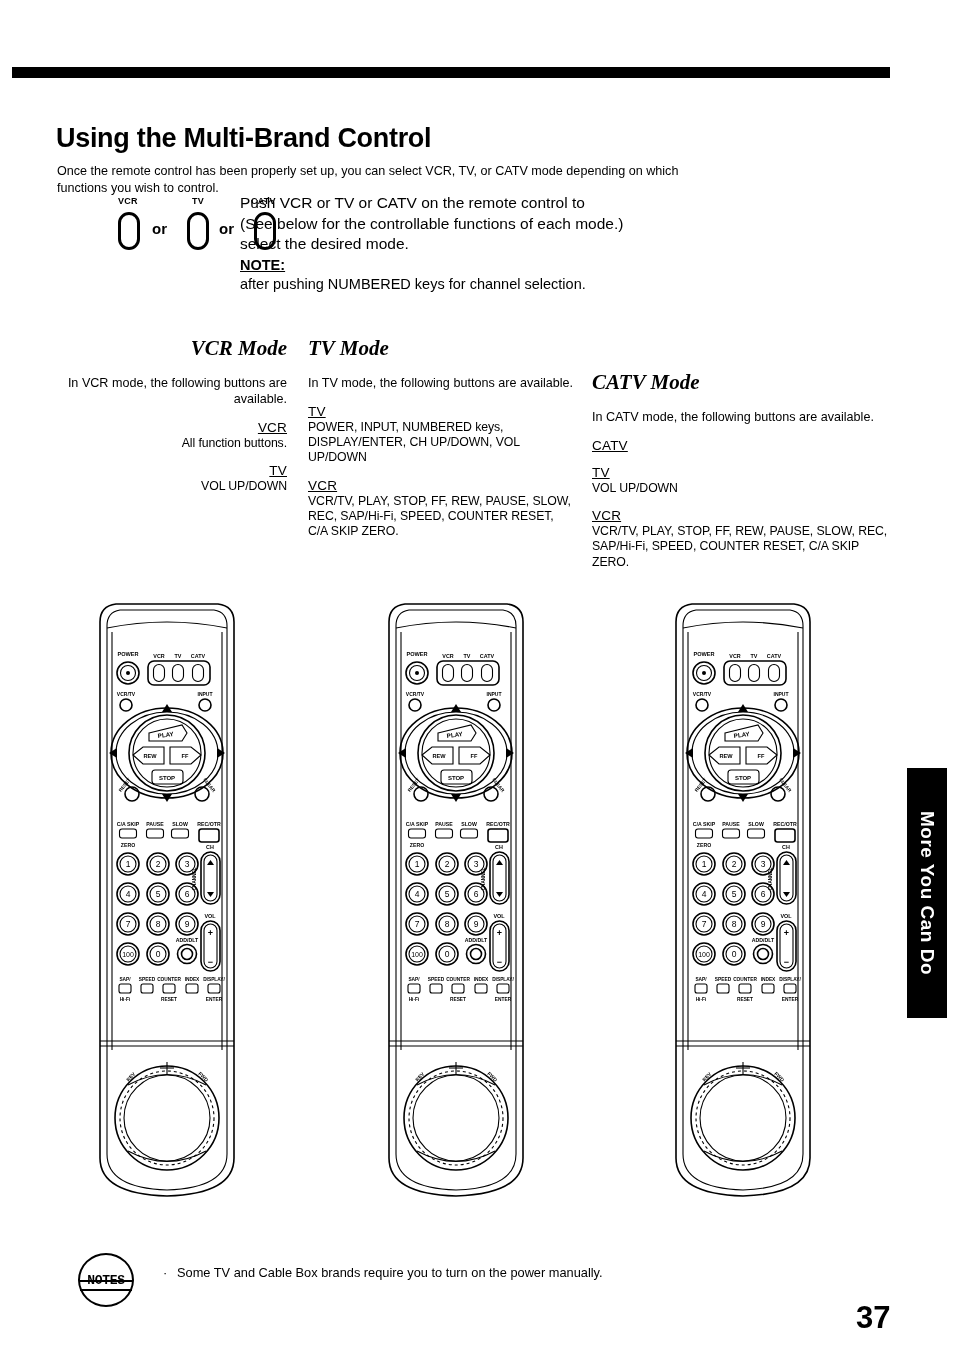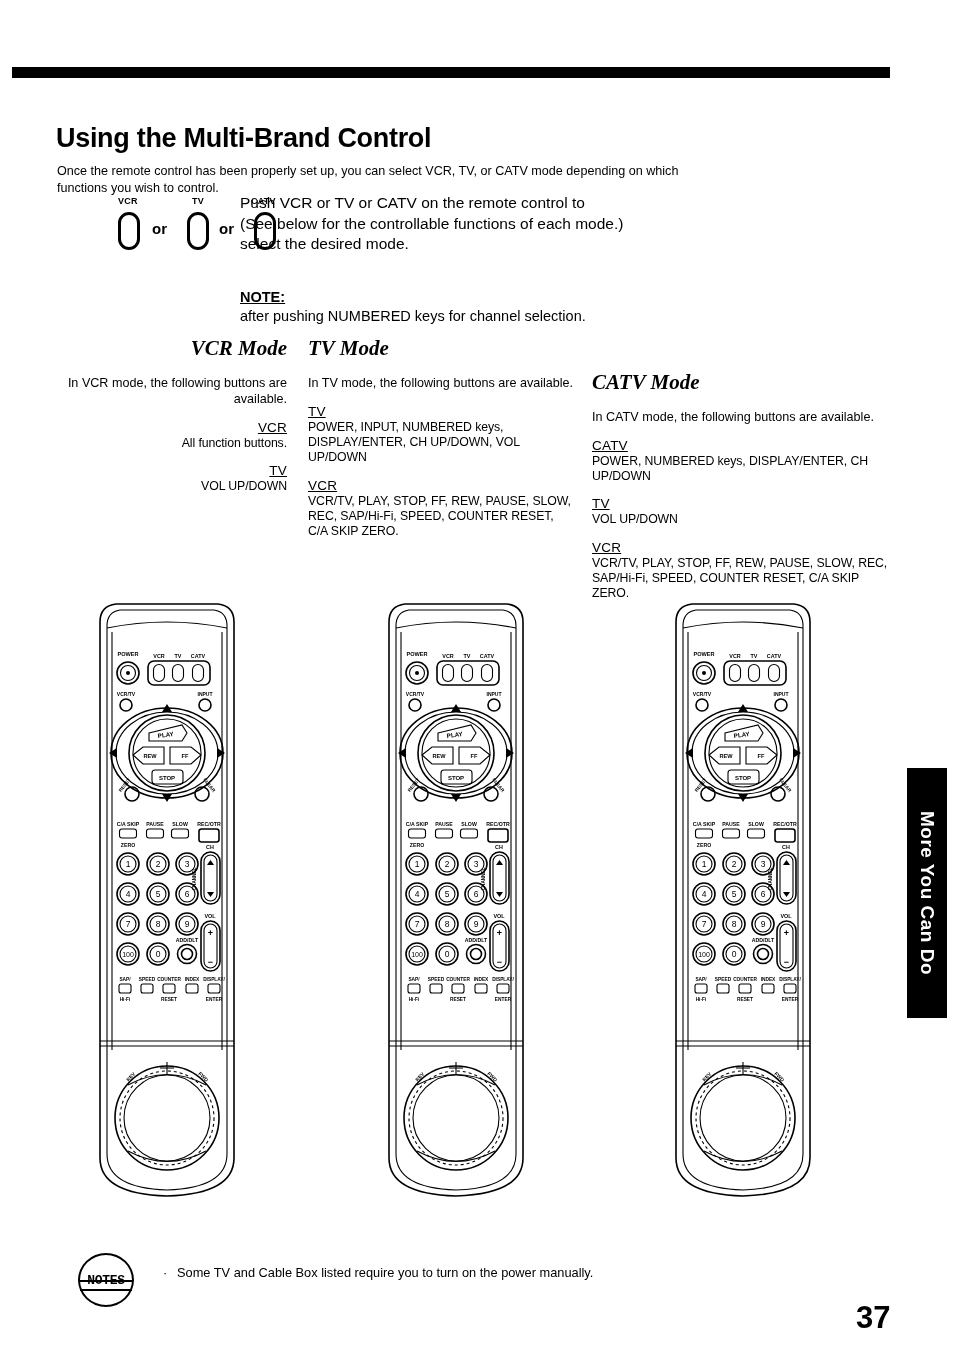--- a/index.html
+++ b/index.html
@@ -91,21 +91,20 @@
     left: 240px;
     top: 193px;
     width: 520px;
     font-size: 15.5px;
     line-height: 20.5px;
   }
   .note-head {
     font-weight: bold;
     text-decoration: underline;
     font-size: 14.5px;
-    margin-top: 32px;
   }
   .note-body {
     font-size: 14.5px;
     line-height: 18.5px;
   }
 
   
   .mode-col { position: absolute; top: 336px; }
   .mode-col.c1 { left: 57px;  width: 230px; text-align: right; }
   .mode-col.c2 { left: 308px; width: 268px; }
@@ -272,21 +271,20 @@
       <div class="grp-title">VCR</div>
       <div class="grp-body">VCR/TV, PLAY, STOP, FF, REW, PAUSE, SLOW, REC, SAP/Hi-Fi, SPEED, COUNTER RESET, C/A SKIP ZERO.</div>
     </div>
   </div>
 
   <div class="mode-col c3">
     <h2>CATV Mode</h2>
     <div class="mode-intro">In CATV mode, the following buttons are available.</div>
     <div class="grp">
       <div class="grp-title">CATV</div>
-      <div class="grp-body">POWER, NUMBERED keys, DISPLAY/ENTER, CH UP/DOWN</div>
     </div>
     <div class="grp">
       <div class="grp-title">TV</div>
       <div class="grp-body">VOL UP/DOWN</div>
     </div>
     <div class="grp">
       <div class="grp-title">VCR</div>
       <div class="grp-body">VCR/TV, PLAY, STOP, FF, REW, PAUSE, SLOW, REC, SAP/Hi-Fi, SPEED, COUNTER RESET, C/A SKIP ZERO.</div>
     </div>
   </div>
@@ -668,19 +666,19 @@
     <span class="side-tab-label">More You Can Do</span>
   </div>
 
   <div class="notes-block">
     <div class="notes-badge">
       <span class="notes-badge-line"></span>
       <span class="notes-badge-line b2"></span>
       <span class="notes-badge-text">NOTES</span>
     </div>
     <div class="notes-list">
-      <div class="note-item"><span class="note-bullet">·</span><span>Some TV and Cable Box listed require you to turn on the power manually.</span></div>
+      <div class="note-item"><span class="note-bullet">·</span><span>Some TV and Cable Box brands require you to turn on the power manually.</span></div>
     </div>
   </div>
 
   <div class="page-number">37</div>
 
 </div>
 
 </body></html>

